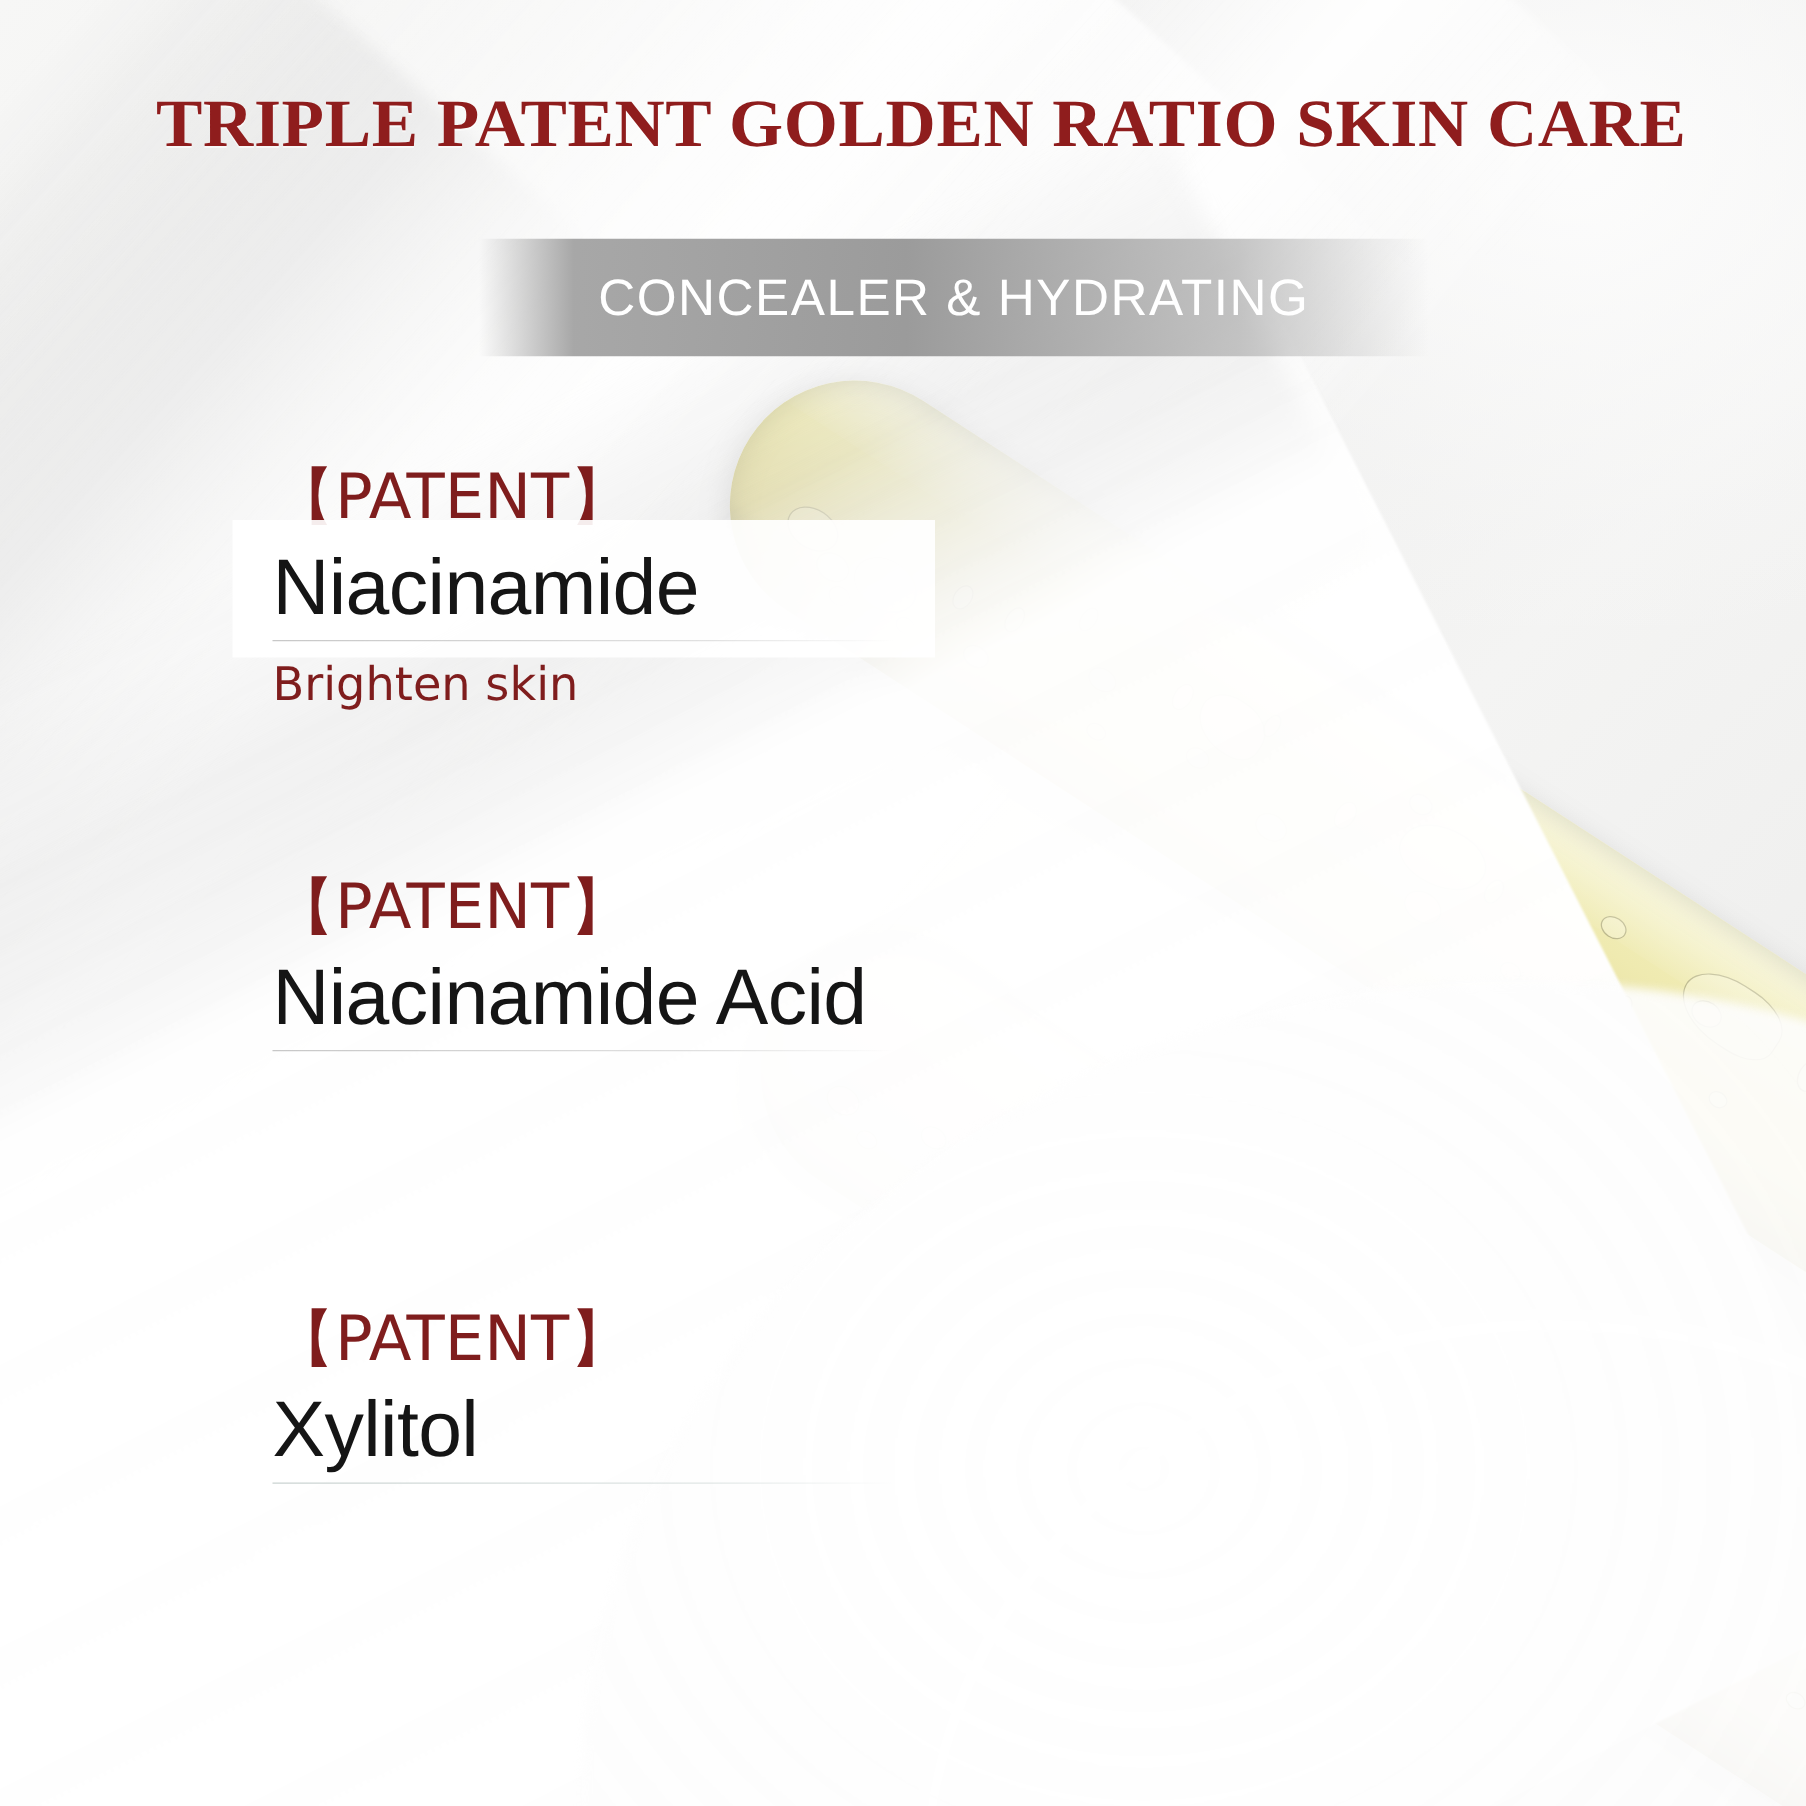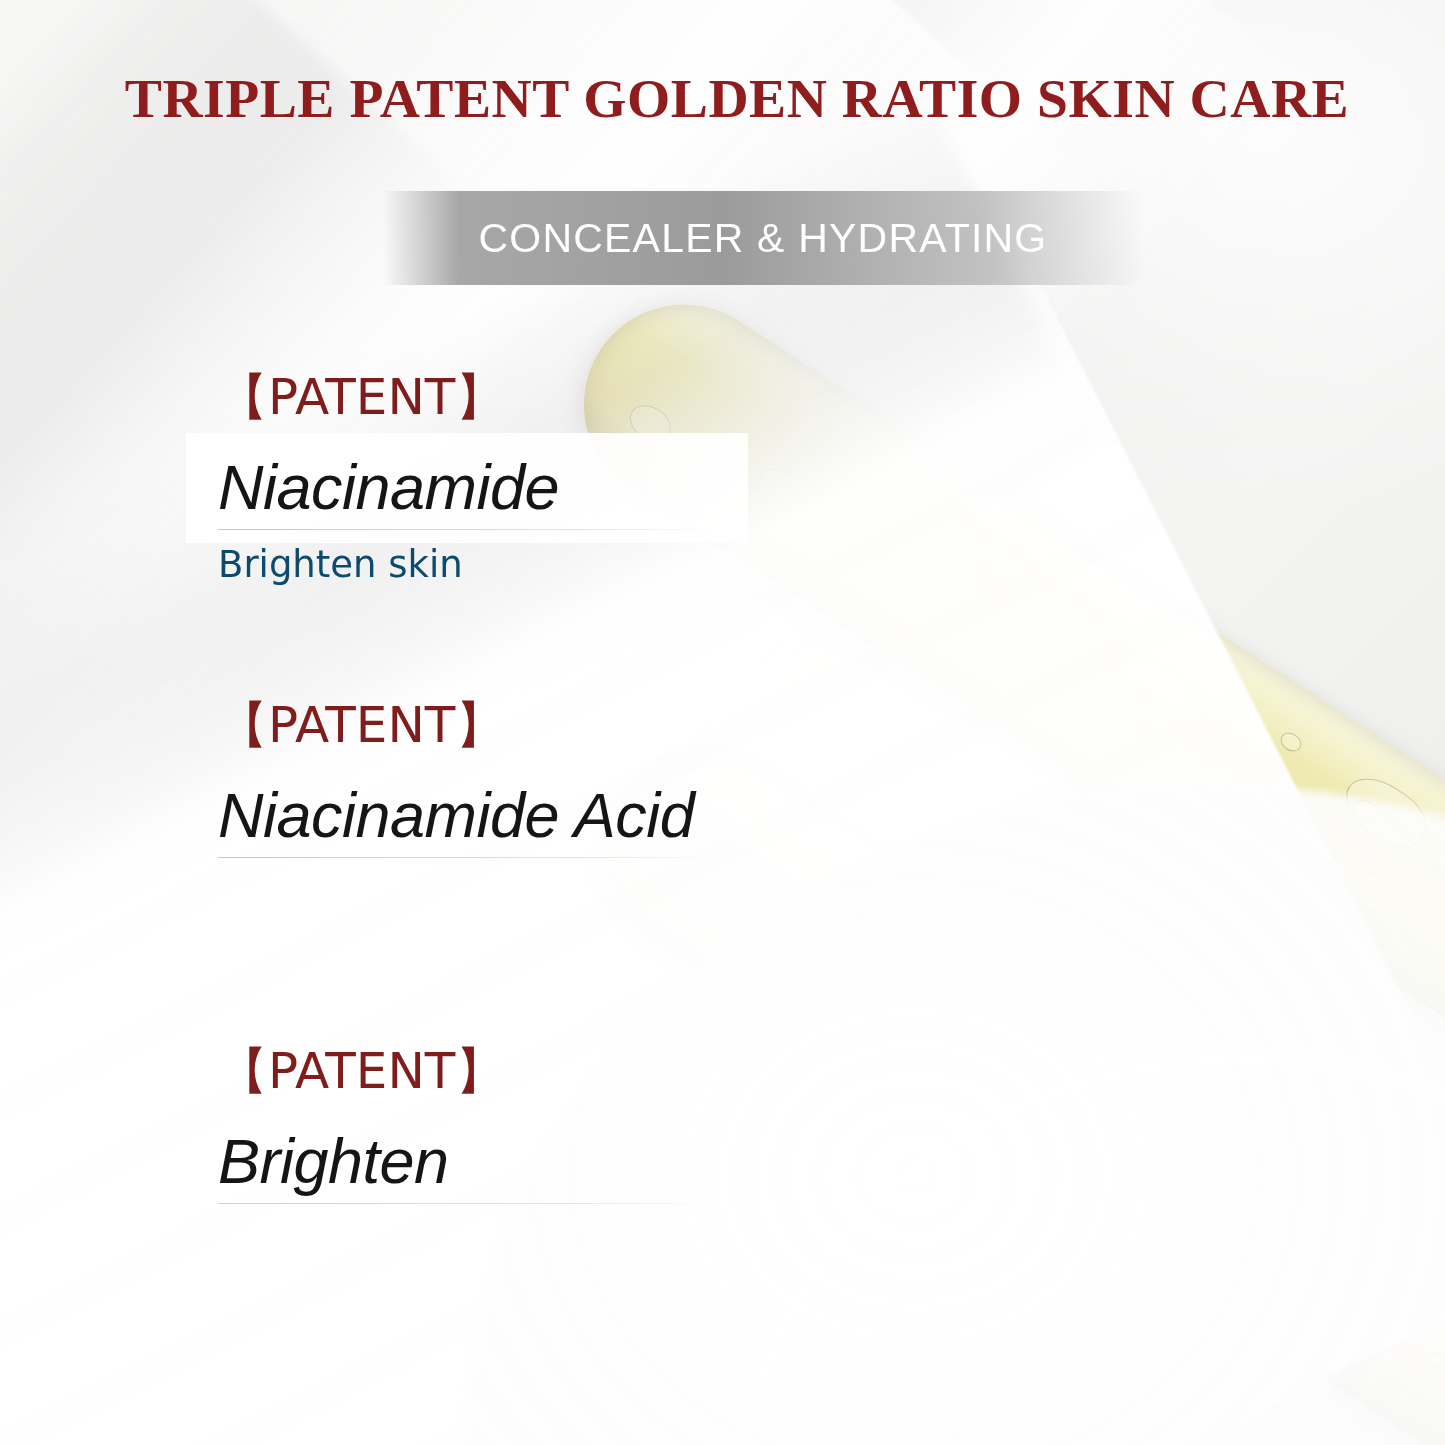--- a/index.html
+++ b/index.html
@@ -201,21 +201,21 @@
   .block { position: absolute; left: 218px; }
   .patent {
     color: #7f1d1d;
     font-size: 50px;
     font-weight: 500;
     letter-spacing: 0px;
     line-height: 1;
     font-family: "DejaVu Sans", sans-serif;
     white-space: nowrap;
   }
-  .name-wrap { position: relative; margin-top: 33px; font-style: italic; }
+  .name-wrap { position: relative; margin-top: 16px; }
   .name-bg {
     position: absolute;
     left: -32px; top: -22px;
     width: 562px; height: 110px;
     background: rgba(255,255,255,0.92);
   }
   .name {
     position: relative;
     color: #151515;
     font-size: 63px;
@@ -228,21 +228,21 @@
   .rule {
     position: relative;
     margin-top: 10px;
     width: 498px;
     height: 1px;
     background: linear-gradient(90deg, rgba(190,190,190,0.85) 0%, rgba(205,205,205,0.6) 70%, rgba(220,220,220,0) 100%);
   }
   .desc {
     position: relative;
     margin-top: 13px;
-    color: #0c4a6e;
+    color: #7f1d1d;
     font-size: 37px;
     font-weight: 500;
     line-height: 1.18;
     font-family: "DejaVu Sans", sans-serif;
     white-space: pre-line;
   }
 
   #block1 { top: 372px; }
   #block2 { top: 700px; }
   #block3 { top: 1046px; }
@@ -386,18 +386,18 @@
       <div class="name-bg"></div>
       <div class="name">Niacinamide Acid</div>
     </div>
     <div class="rule"></div>
   </div>
 
   <div class="block" id="block3">
     <div class="patent">【PATENT】</div>
     <div class="name-wrap">
       <div class="name-bg"></div>
-      <div class="name">Brighten</div>
+      <div class="name">Xylitol</div>
     </div>
     <div class="rule"></div>
   </div>
 
 </div>
 
 </body></html>

